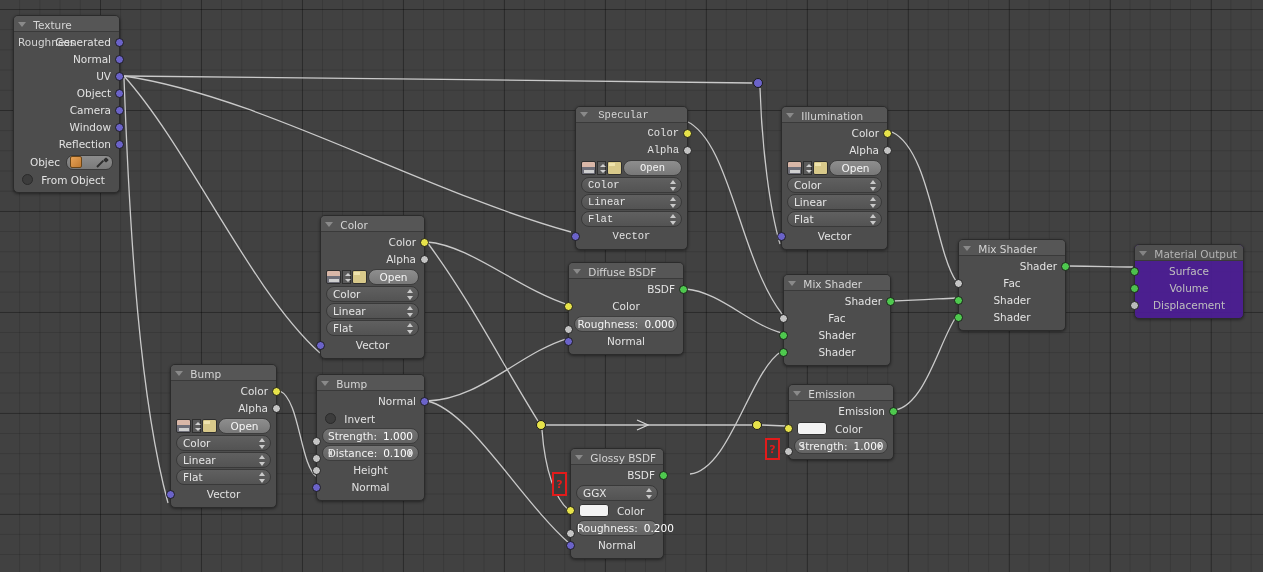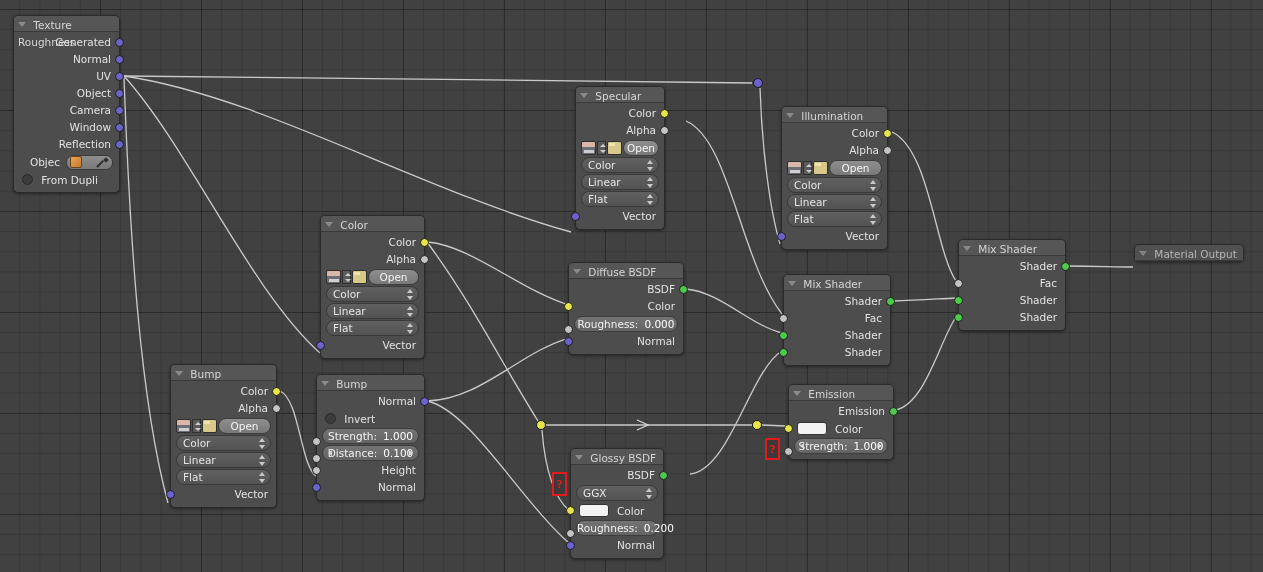--- a/index.html
+++ b/index.html
@@ -49,21 +49,21 @@
     border-left:4.5px solid transparent; border-right:4.5px solid transparent;
     border-top:5px solid #8a8a8a;
     vertical-align:middle; margin-right:4px; margin-bottom:1px;
   }
   .node-head .ttl{ vertical-align:middle; }
   .node-body{ padding:2px 0 4px 0; position:relative; }
 
   
   .row{ position:relative; height:17px; line-height:17px; padding:0 8px; }
   .row.out{ text-align:right; }
-  .row.in{ text-align:right; }
+  .row.in{ text-align:center; }
   .lbl{ color:#e2e2e2; font-size:10.5px; }
   .node.dim .lbl{ color:#c8c8c8; }
 
   
   .sock{
     position:absolute; width:9px;height:9px;border-radius:50%;
     border:1px solid #1d1d1d; top:50%; margin-top:-4.5px;
   }
   .sock.left{ left:-5px; }
   .sock.right{ right:-5px; }
@@ -227,21 +227,21 @@
       <span class="sock right s-purple"></span></div>
     <div class="objrow">
       <span class="objlbl">Objec</span>
       <span class="objfield">
         <span class="objcube"></span>
         <span class="eyed"></span>
       </span>
     </div>
     <div class="chkrow">
       <span class="chk"></span>
-      <span class="lbl">From Dupli</span>
+      <span class="lbl">From Object</span>
     </div>
   </div>
 </div>
 
 <div class="node" id="n-color" style="left:320px;top:215px;width:105px;">
   <div class="node-head">
     <span class="tri"></span>
     <span class="ttl">Color</span>
   </div>
   <div class="node-body">
@@ -298,21 +298,21 @@
       <span class="arr"></span></div>
     <div class="wg drop">
       <span>Flat</span>
       <span class="arr"></span></div>
     <div class="row in">
       <span class="sock left s-purple"></span>
       <span class="lbl">Vector</span></div>
   </div>
 </div>
 
-<div class="node" id="n-spec" style="left:575px;top:86px;width:90px;">
+<div class="node" id="n-spec" style="left:575px;top:106px;width:113px;font-family:Liberation Mono, monospace;">
   <div class="node-head">
     <span class="tri"></span>
     <span class="ttl">Specular</span>
   </div>
   <div class="node-body">
     <div class="row out">
       <span class="lbl">Color</span>
       <span class="sock right s-yellow"></span></div>
     <div class="row out">
       <span class="lbl">Alpha</span>
@@ -524,20 +524,31 @@
       </div>
     </div>
   </div>
 </div>
 
 <div class="node dim" id="n-out" style="left:1134px;top:244px;width:110px;">
   <div class="node-head">
     <span class="tri"></span>
     <span class="ttl">Material Output</span>
   </div>
+  <div class="node-body">
+    <div class="row in">
+      <span class="sock left s-green"></span>
+      <span class="lbl">Surface</span></div>
+    <div class="row in">
+      <span class="sock left s-green"></span>
+      <span class="lbl">Volume</span></div>
+    <div class="row in">
+      <span class="sock left s-grey"></span>
+      <span class="lbl">Displacement</span></div>
+  </div>
 </div>
 
 <div class="reroute s-purple" style="left:753px;top:78px;"></div>
 <div class="reroute s-yellow" style="left:536px;top:420px;"></div>
 <div class="reroute s-yellow" style="left:752px;top:420px;"></div>
 
 <div class="missing" style="left:552px;top:472px;width:15px;height:24px;">?</div>
 <div class="missing" style="left:765px;top:438px;width:15px;height:22px;">?</div>
 
 </body></html>

